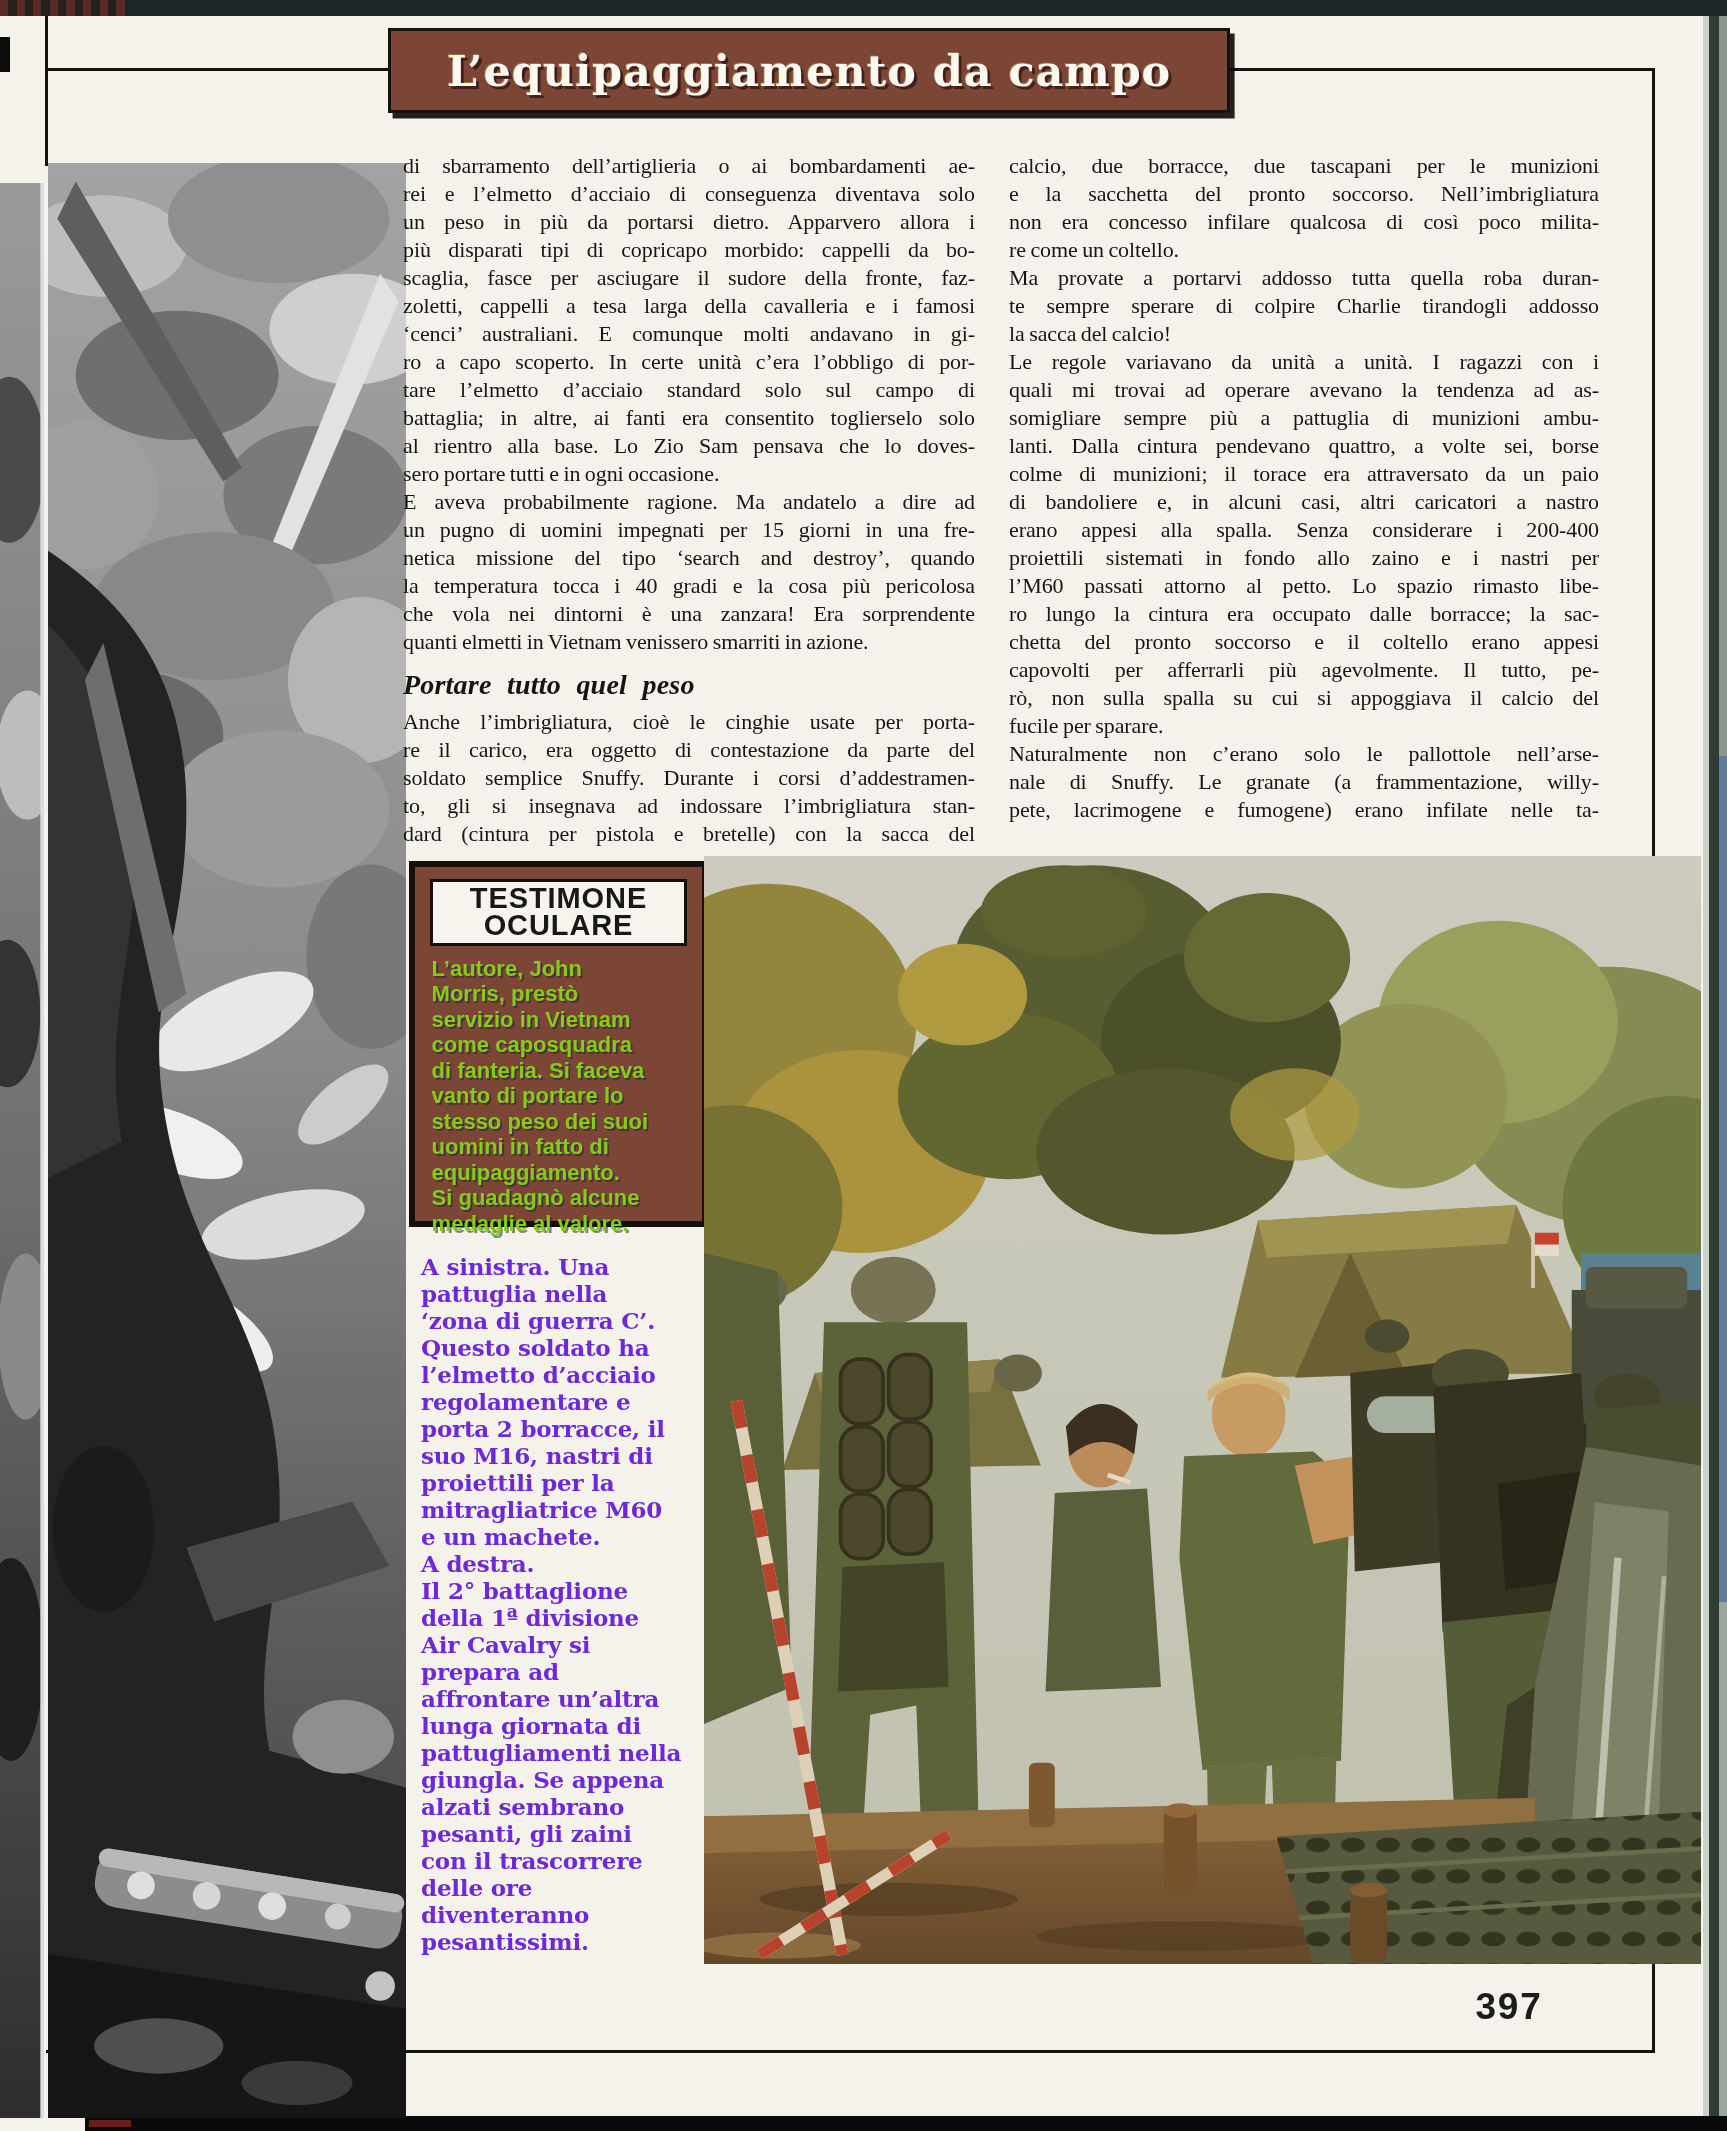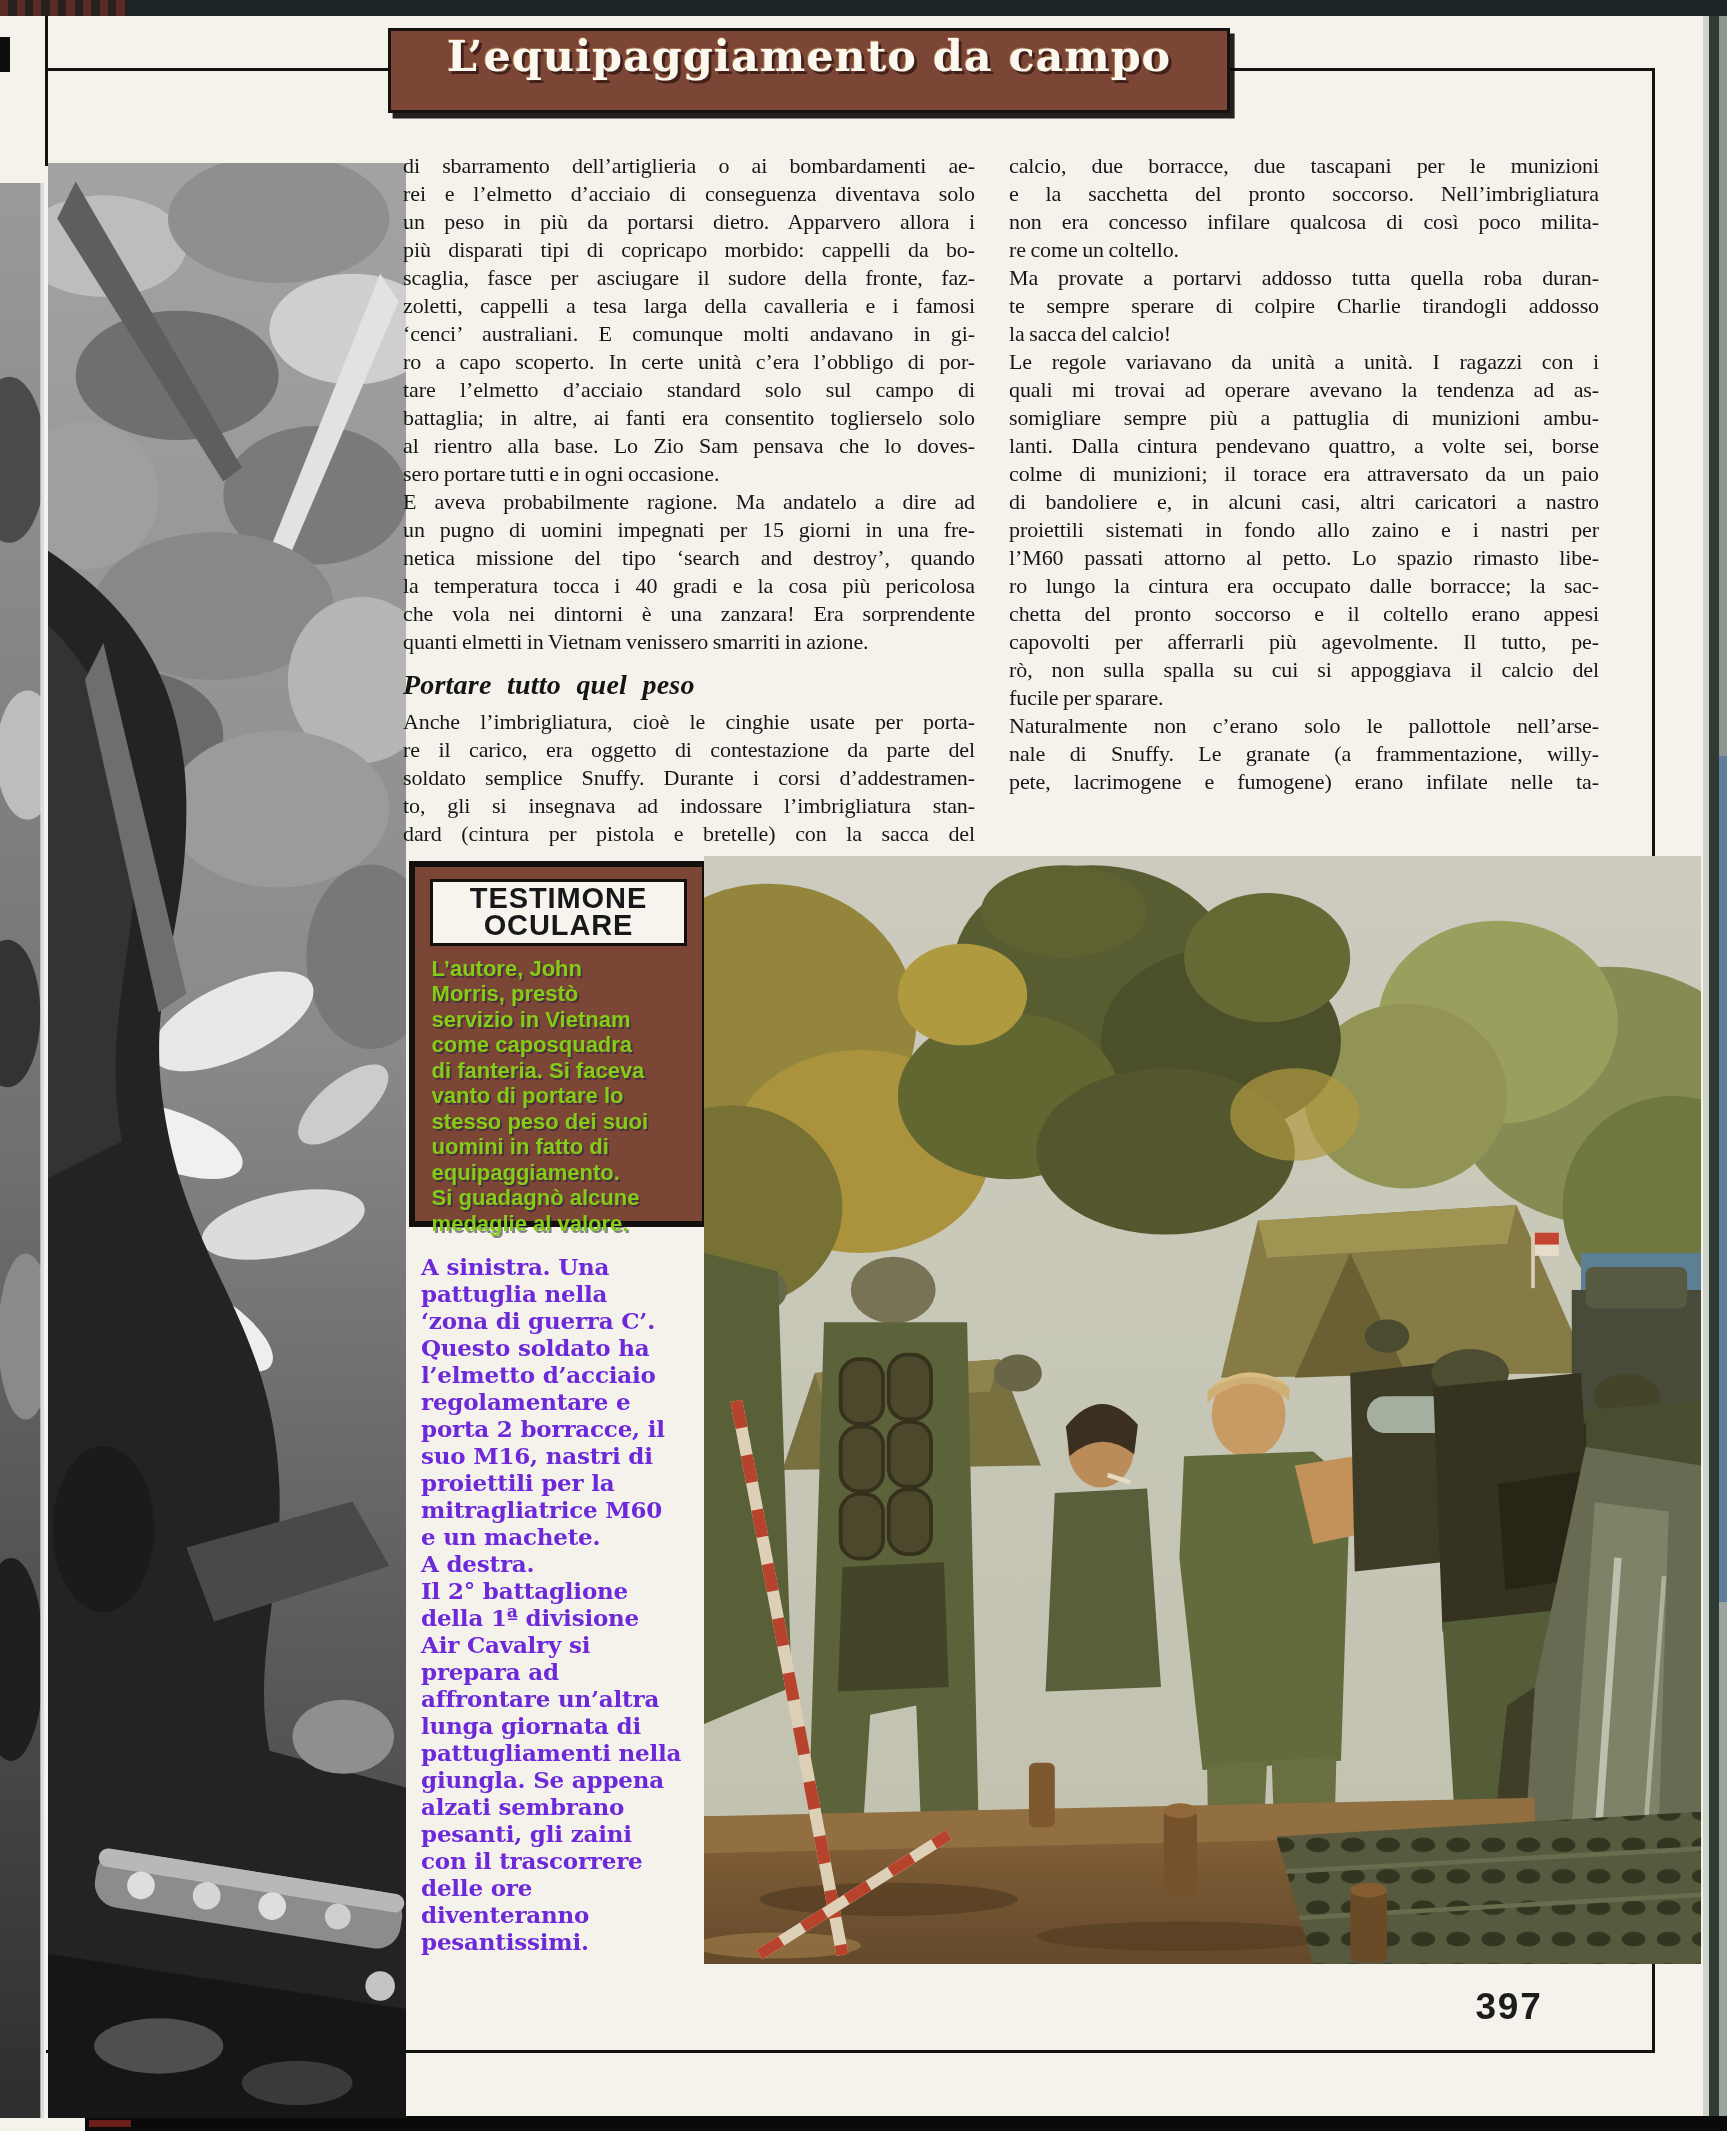--- a/index.html
+++ b/index.html
@@ -14,21 +14,21 @@
   .spine{position:absolute;top:15.7px;height:2115px;}
   .spine.s1{left:1703px;width:6.5px;background:#cdd2cb;}
   .spine.s2{left:1709px;width:10px;background:#303b33;}
   .spine.s3{left:1719px;width:8.3px;background:linear-gradient(#8c958e 0 35%,#5f7d9c 35% 75%,#9aa5a0 75% 100%);}
   .edge-tick{position:absolute;left:0;width:10px;background:#0d0d0d;}
   
   .frame{position:absolute;background:#151310;}
   
   #banner{position:absolute;left:388px;top:28px;width:836px;height:79px;background:#7b4636;
       border:3.7px solid #161210;box-shadow:4.6px 5.5px 0 rgba(12,9,7,.9);z-index:5;
-      display:flex;align-items:flex-start;justify-content:center;}
+      display:flex;align-items:center;justify-content:center;}
   #banner .t{font-family:"DejaVu Serif", serif;font-weight:bold;font-size:43px;color:#fbf8ef;
       letter-spacing:0.9px;text-shadow:2.8px 2.8px 0 #41201a, -0.9px -0.9px 0 rgba(240,180,90,.35);}
   
   .col{position:absolute;top:152px;z-index:4;color:#161616;}
   #col1{left:403px;width:572px;}
   #col2{left:1009px;width:590px;}
   .jline{height:28px;line-height:28px;font-size:22px;white-space:nowrap;overflow:hidden;
       text-align:justify;text-align-last:justify;word-spacing:-0.9px;letter-spacing:-0.1px;}
   .para-end .jline:last-child{text-align-last:left;}
   #col1-heading{font-size:28px;line-height:35px;margin:11px 0 5.5px 0;font-style:italic;font-weight:bold;
@@ -114,20 +114,21 @@
         <div class="jline">te sempre sperare di colpire Charlie tirandogli addosso</div>
         <div class="jline">la sacca del calcio!</div>
       </div>
     <div class="para-end">
         <div class="jline">Le regole variavano da unità a unità. I ragazzi con i</div>
         <div class="jline">quali mi trovai ad operare avevano la tendenza ad as-</div>
         <div class="jline">somigliare sempre più a pattuglia di munizioni ambu-</div>
         <div class="jline">lanti. Dalla cintura pendevano quattro, a volte sei, borse</div>
         <div class="jline">colme di munizioni; il torace era attraversato da un paio</div>
         <div class="jline">di bandoliere e, in alcuni casi, altri caricatori a nastro</div>
+        <div class="jline">erano appesi alla spalla. Senza considerare i 200-400</div>
         <div class="jline">proiettili sistemati in fondo allo zaino e i nastri per</div>
         <div class="jline">l’M60 passati attorno al petto. Lo spazio rimasto libe-</div>
         <div class="jline">ro lungo la cintura era occupato dalle borracce; la sac-</div>
         <div class="jline">chetta del pronto soccorso e il coltello erano appesi</div>
         <div class="jline">capovolti per afferrarli più agevolmente. Il tutto, pe-</div>
         <div class="jline">rò, non sulla spalla su cui si appoggiava il calcio del</div>
         <div class="jline">fucile per sparare.</div>
       </div>
     <div class="para-cont">
         <div class="jline">Naturalmente non c’erano solo le pallottole nell’arse-</div>

